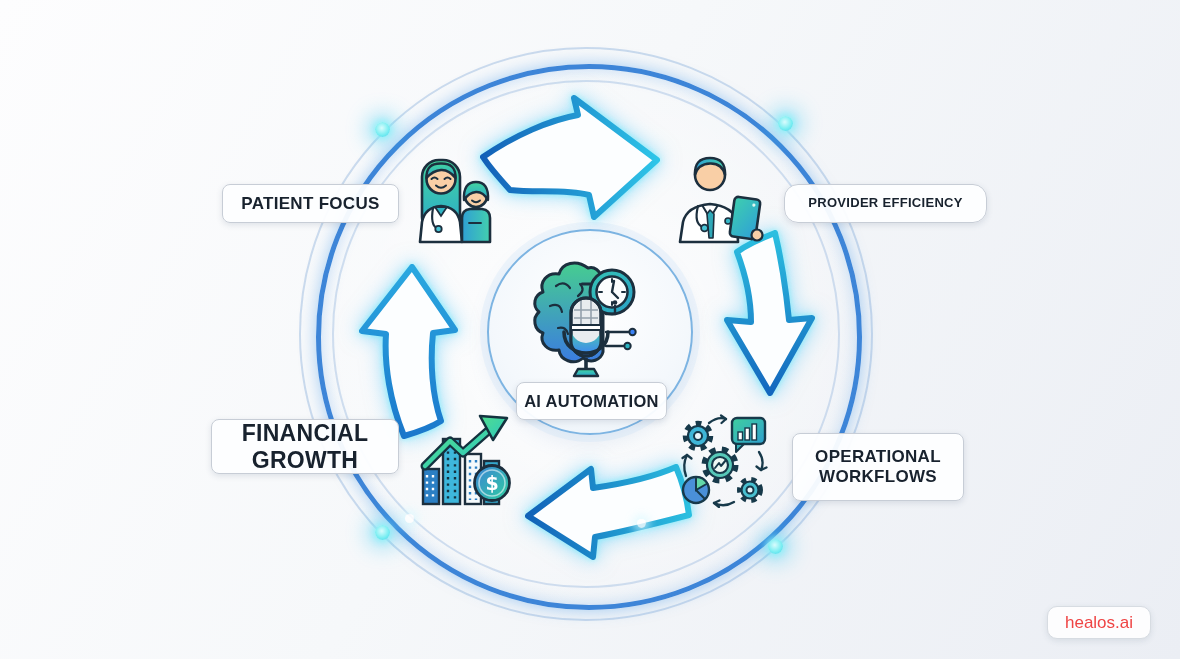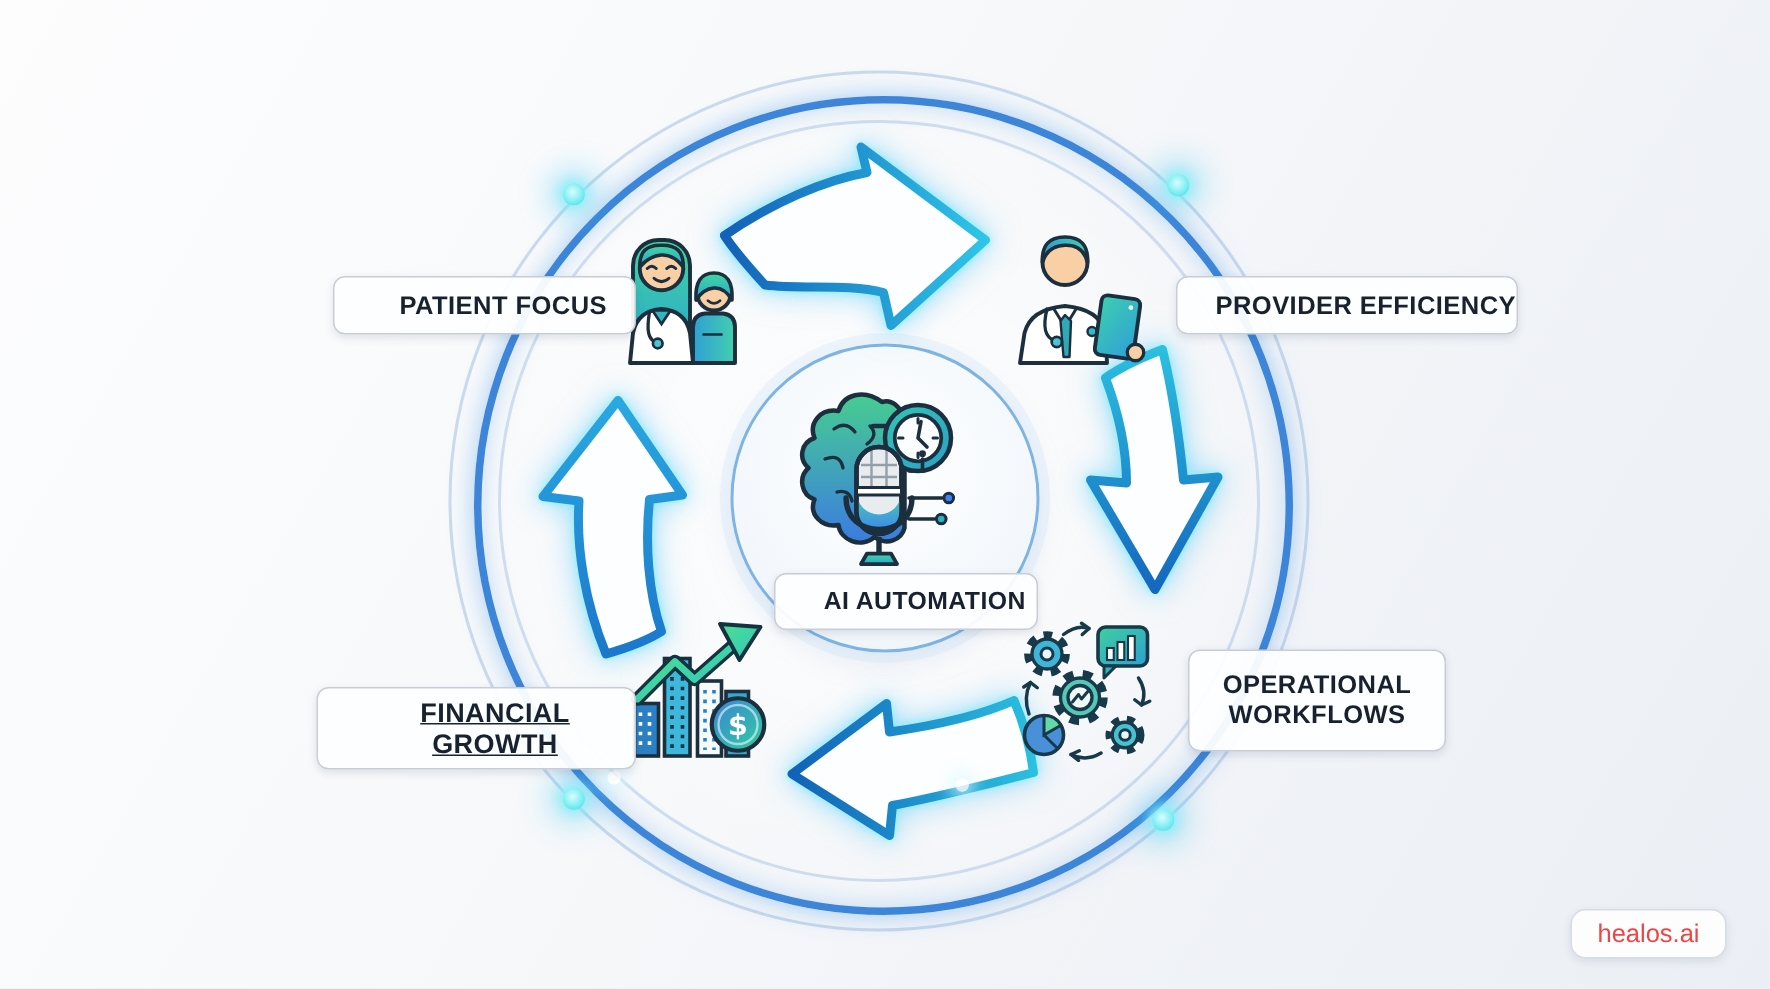--- a/index.html
+++ b/index.html
@@ -23,24 +23,24 @@
   .arrow{position:absolute;z-index:4;
     filter:drop-shadow(0 0 3px rgba(125,240,250,.85)) drop-shadow(0 0 10px rgba(56,189,248,.5));}
   .node-icon{position:absolute;z-index:5;}
   .hub{position:absolute;left:487px;top:229px;width:202px;height:202px;border-radius:50%;z-index:3;
     background:radial-gradient(circle at 50% 40%, #ffffff 0%, #f4f8fc 62%, #e9f1f8 100%);
     border:2.5px solid #7db4e2;
     box-shadow:0 0 0 7px rgba(190,220,246,.22), 0 8px 20px rgba(110,150,200,.15);}
   .pill{position:absolute;display:flex;align-items:center;justify-content:center;z-index:7;
     background:rgba(253,254,255,.95);border:1.5px solid #c7cdd6;border-radius:8px;
     box-shadow:0 2px 6px rgba(40,60,90,.13);
-    color:#18222e;font-weight:bold;letter-spacing:.3px;font-size:17px;text-align:center;line-height:1.15;padding-left:25px;}
+    color:#18222e;font-weight:bold;letter-spacing:.3px;font-size:17px;text-align:center;line-height:1.15;}
   .pill-pf{left:222px;top:184px;width:175px;height:37px;}
-  .pill-pe{left:784px;top:184px;width:201px;height:37px;font-size:17px;}
-  .pill-fg{left:211px;top:458px;width:186px;height:53px;font-size:18px;text-decoration:underline;}
+  .pill-pe{left:784px;top:184px;width:201px;height:37px;font-size:13px;border-radius:14px;}
+  .pill-fg{left:211px;top:419px;width:186px;height:53px;font-size:23px;}
   .pill-ow{left:792px;top:433px;width:172px;height:68px;padding:0 14px;box-sizing:border-box;}
   .pill-ai{left:516px;top:382px;width:149px;height:36px;font-size:16.5px;}
   .brand{position:absolute;left:1047px;top:606px;width:102px;height:31px;z-index:8;
     display:flex;align-items:center;justify-content:center;
     background:#fdfdfe;border:1px solid #d7dce2;border-radius:10px;
     box-shadow:0 2px 6px rgba(60,80,110,.12);
     color:#ef4444;font-size:17px;font-weight:500;}
 </style>
 </head>
 <body>

